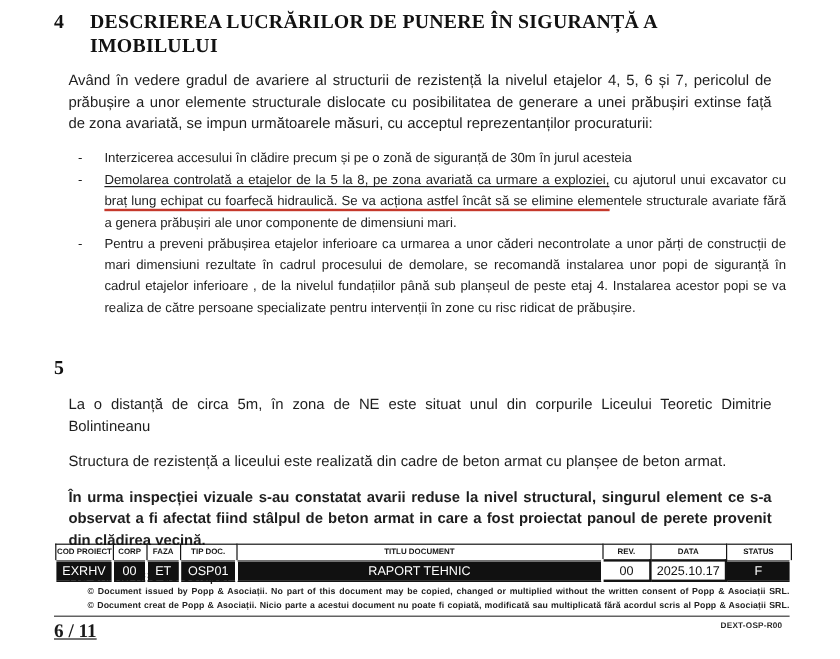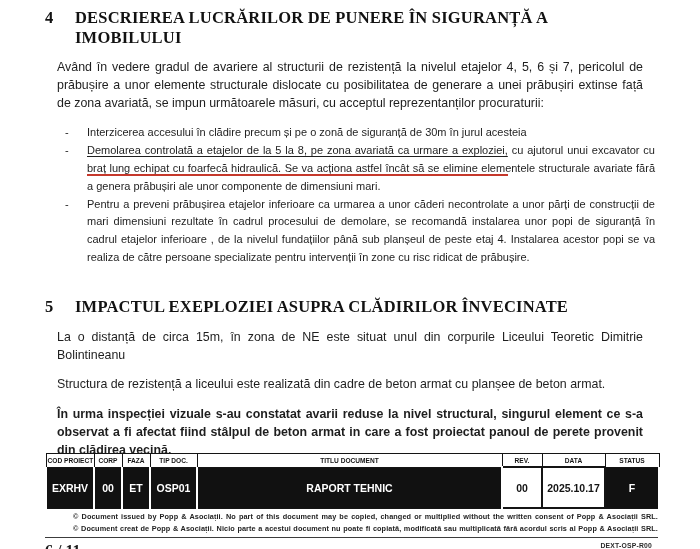--- a/index.html
+++ b/index.html
@@ -88,24 +88,24 @@
     font-size:6.6px;
     font-weight:700;
     padding:1px 1px;
     height:10px;
     text-align:center;
     overflow:hidden;
     white-space:nowrap;
   }
   table.cartouche td{
     font-size:10.5px;
-    font-weight:700;
+    font-weight:400;
     text-align:center;
     height:15px;
-    padding:12px 1px;
+    padding:0 1px;
     overflow:hidden;
     white-space:nowrap;
   }
   td.dark{
     background:var(--table-fill,#111);
     color:#fff;
     border:2px solid #fff;
     border-top:1px solid #141414;
     border-bottom:1.5px solid #141414;
   }
@@ -170,23 +170,22 @@
       </li>
       <li>
         <span>Pentru a preveni prăbușirea etajelor inferioare ca urmarea a unor căderi necontrolate a unor părți de construcții de mari dimensiuni rezultate în cadrul procesului de demolare, se recomandă instalarea unor popi de siguranță în cadrul etajelor inferioare , de la nivelul fundațiilor până sub planșeul de peste etaj 4. Instalarea acestor popi se va realiza de către persoane specializate pentru intervenții în zone cu risc ridicat de prăbușire.</span>
       </li>
     </ul>
   </section>
 
   <section class="sec5">
     <h2 class="sec-heading">
       <span class="h-num">5</span>
-      <span>IMPACTUL EXEPLOZIEI ASUPRA CLĂDIRILOR ÎNVECINATE</span>
     </h2>
-    <p class="body-par p-15m">La o distanță de circa 15m, în zona de NE este situat unul din corpurile Liceului Teoretic Dimitrie Bolintineanu</p>
+    <p class="body-par p-15m">La o distanță de circa 5m, în zona de NE este situat unul din corpurile Liceului Teoretic Dimitrie Bolintineanu</p>
     <p class="body-par p-struct">Structura de rezistență a liceului este realizată din cadre de beton armat cu planșee de beton armat.</p>
     <p class="body-par p-inspect">În urma inspecției vizuale s-au constatat avarii reduse la nivel structural, singurul element ce s-a observat a fi afectat fiind stâlpul de beton armat in care a fost proiectat panoul de perete provenit din clădirea vecină.</p>
     <p class="body-par p-colaps">Nu există risc de colaps.</p>
   </section>
 
   <div class="doc-footer">
     <table class="cartouche">
       <colgroup>
         <col style="width:48px">
           <col style="width:28px">

